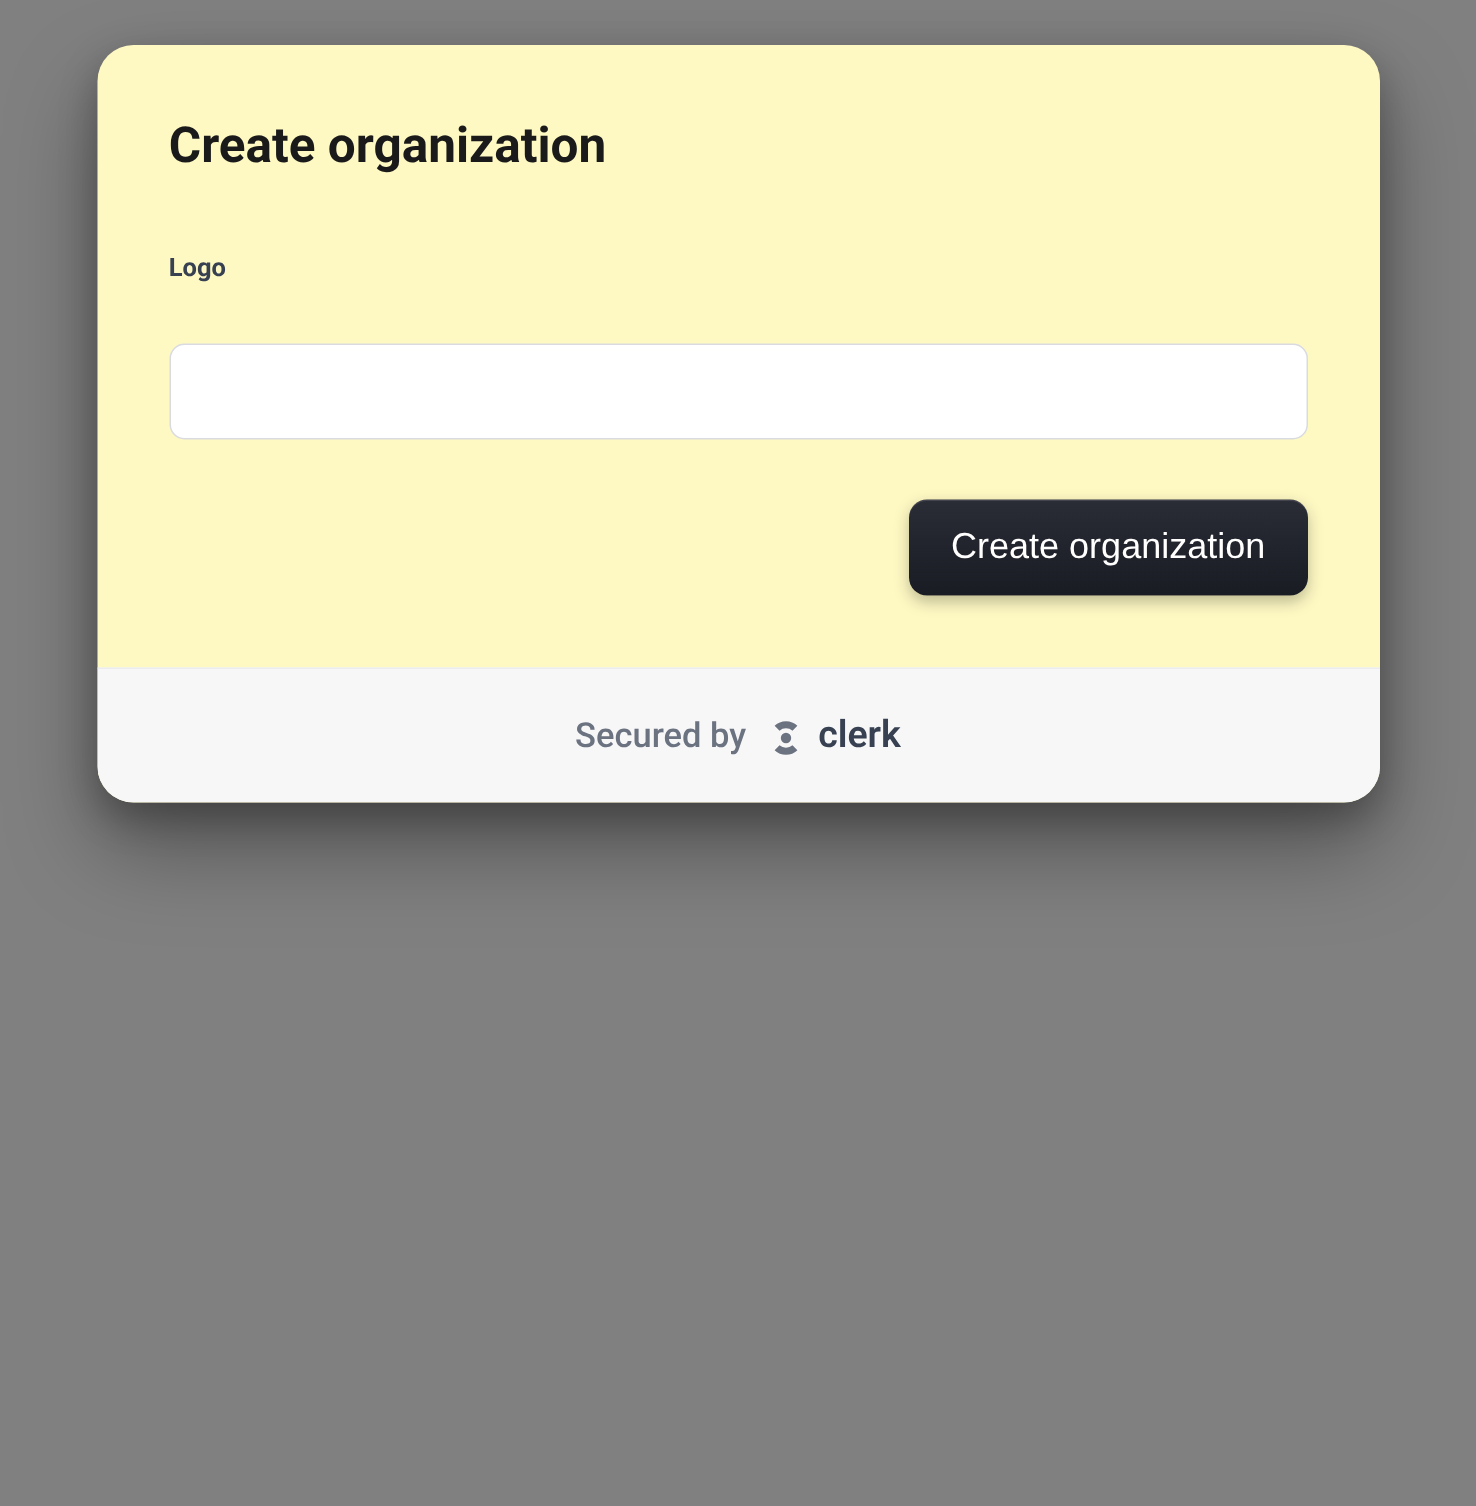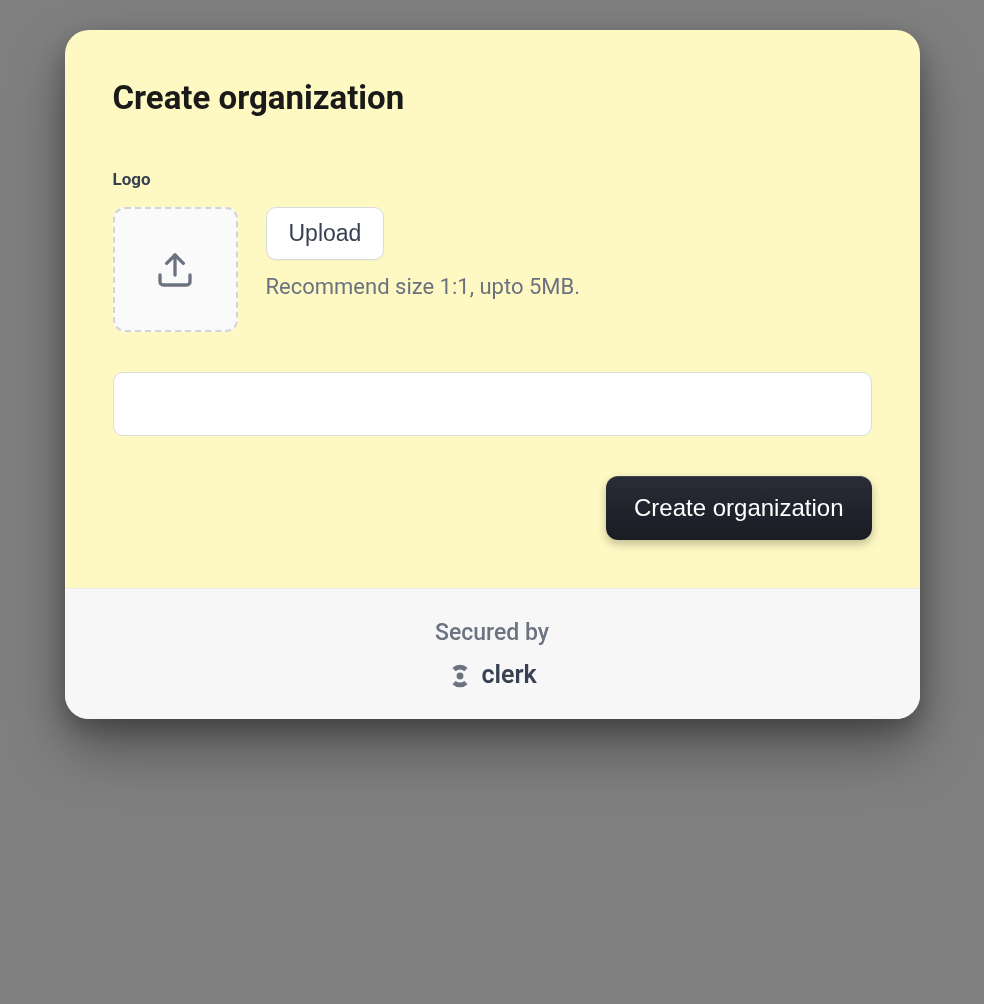--- a/index.html
+++ b/index.html
@@ -131,21 +131,20 @@
     }
     
     .card-footer {
       background: #f7f7f8;
       border-top: 1px solid #ececef;
       padding: 30px 0;
       display: flex;
       align-items: center;
       justify-content: center;
       gap: 14px;
-      flex-direction: column;
     }
     
     .footer-text {
       font-size: 23px;
       color: #6b7280;
       font-weight: 500;
     }
     
     .clerk-brand {
       display: flex;
@@ -167,33 +166,20 @@
 </head>
 <body>
 
 <div class="card">
   <div class="card-body">
 
     <h1 class="card-title">Create organization</h1>
 
     <div class="field">
       <label class="field-label">Logo</label>
-      <div class="logo-row">
-        <div class="logo-dropzone">
-          <svg class="upload-icon" viewBox="0 0 24 24" fill="none" stroke="currentColor" stroke-width="2" stroke-linecap="round" stroke-linejoin="round">
-            <path d="M21 15v4a2 2 0 0 1-2 2H5a2 2 0 0 1-2-2v-4"></path>
-            <polyline points="17 8 12 3 7 8"></polyline>
-            <line x1="12" y1="3" x2="12" y2="15"></line>
-          </svg>
-        </div>
-        <div class="upload-col">
-          <button class="upload-button">Upload</button>
-          <div class="upload-hint">Recommend size 1:1, upto 5MB.</div>
-        </div>
-      </div>
     </div>
 
     <div class="field">
       <input type="text" class="text-input" placeholder="" style="">
     </div>
 
     <div class="field">
     </div>
 
     <div class="actions">

